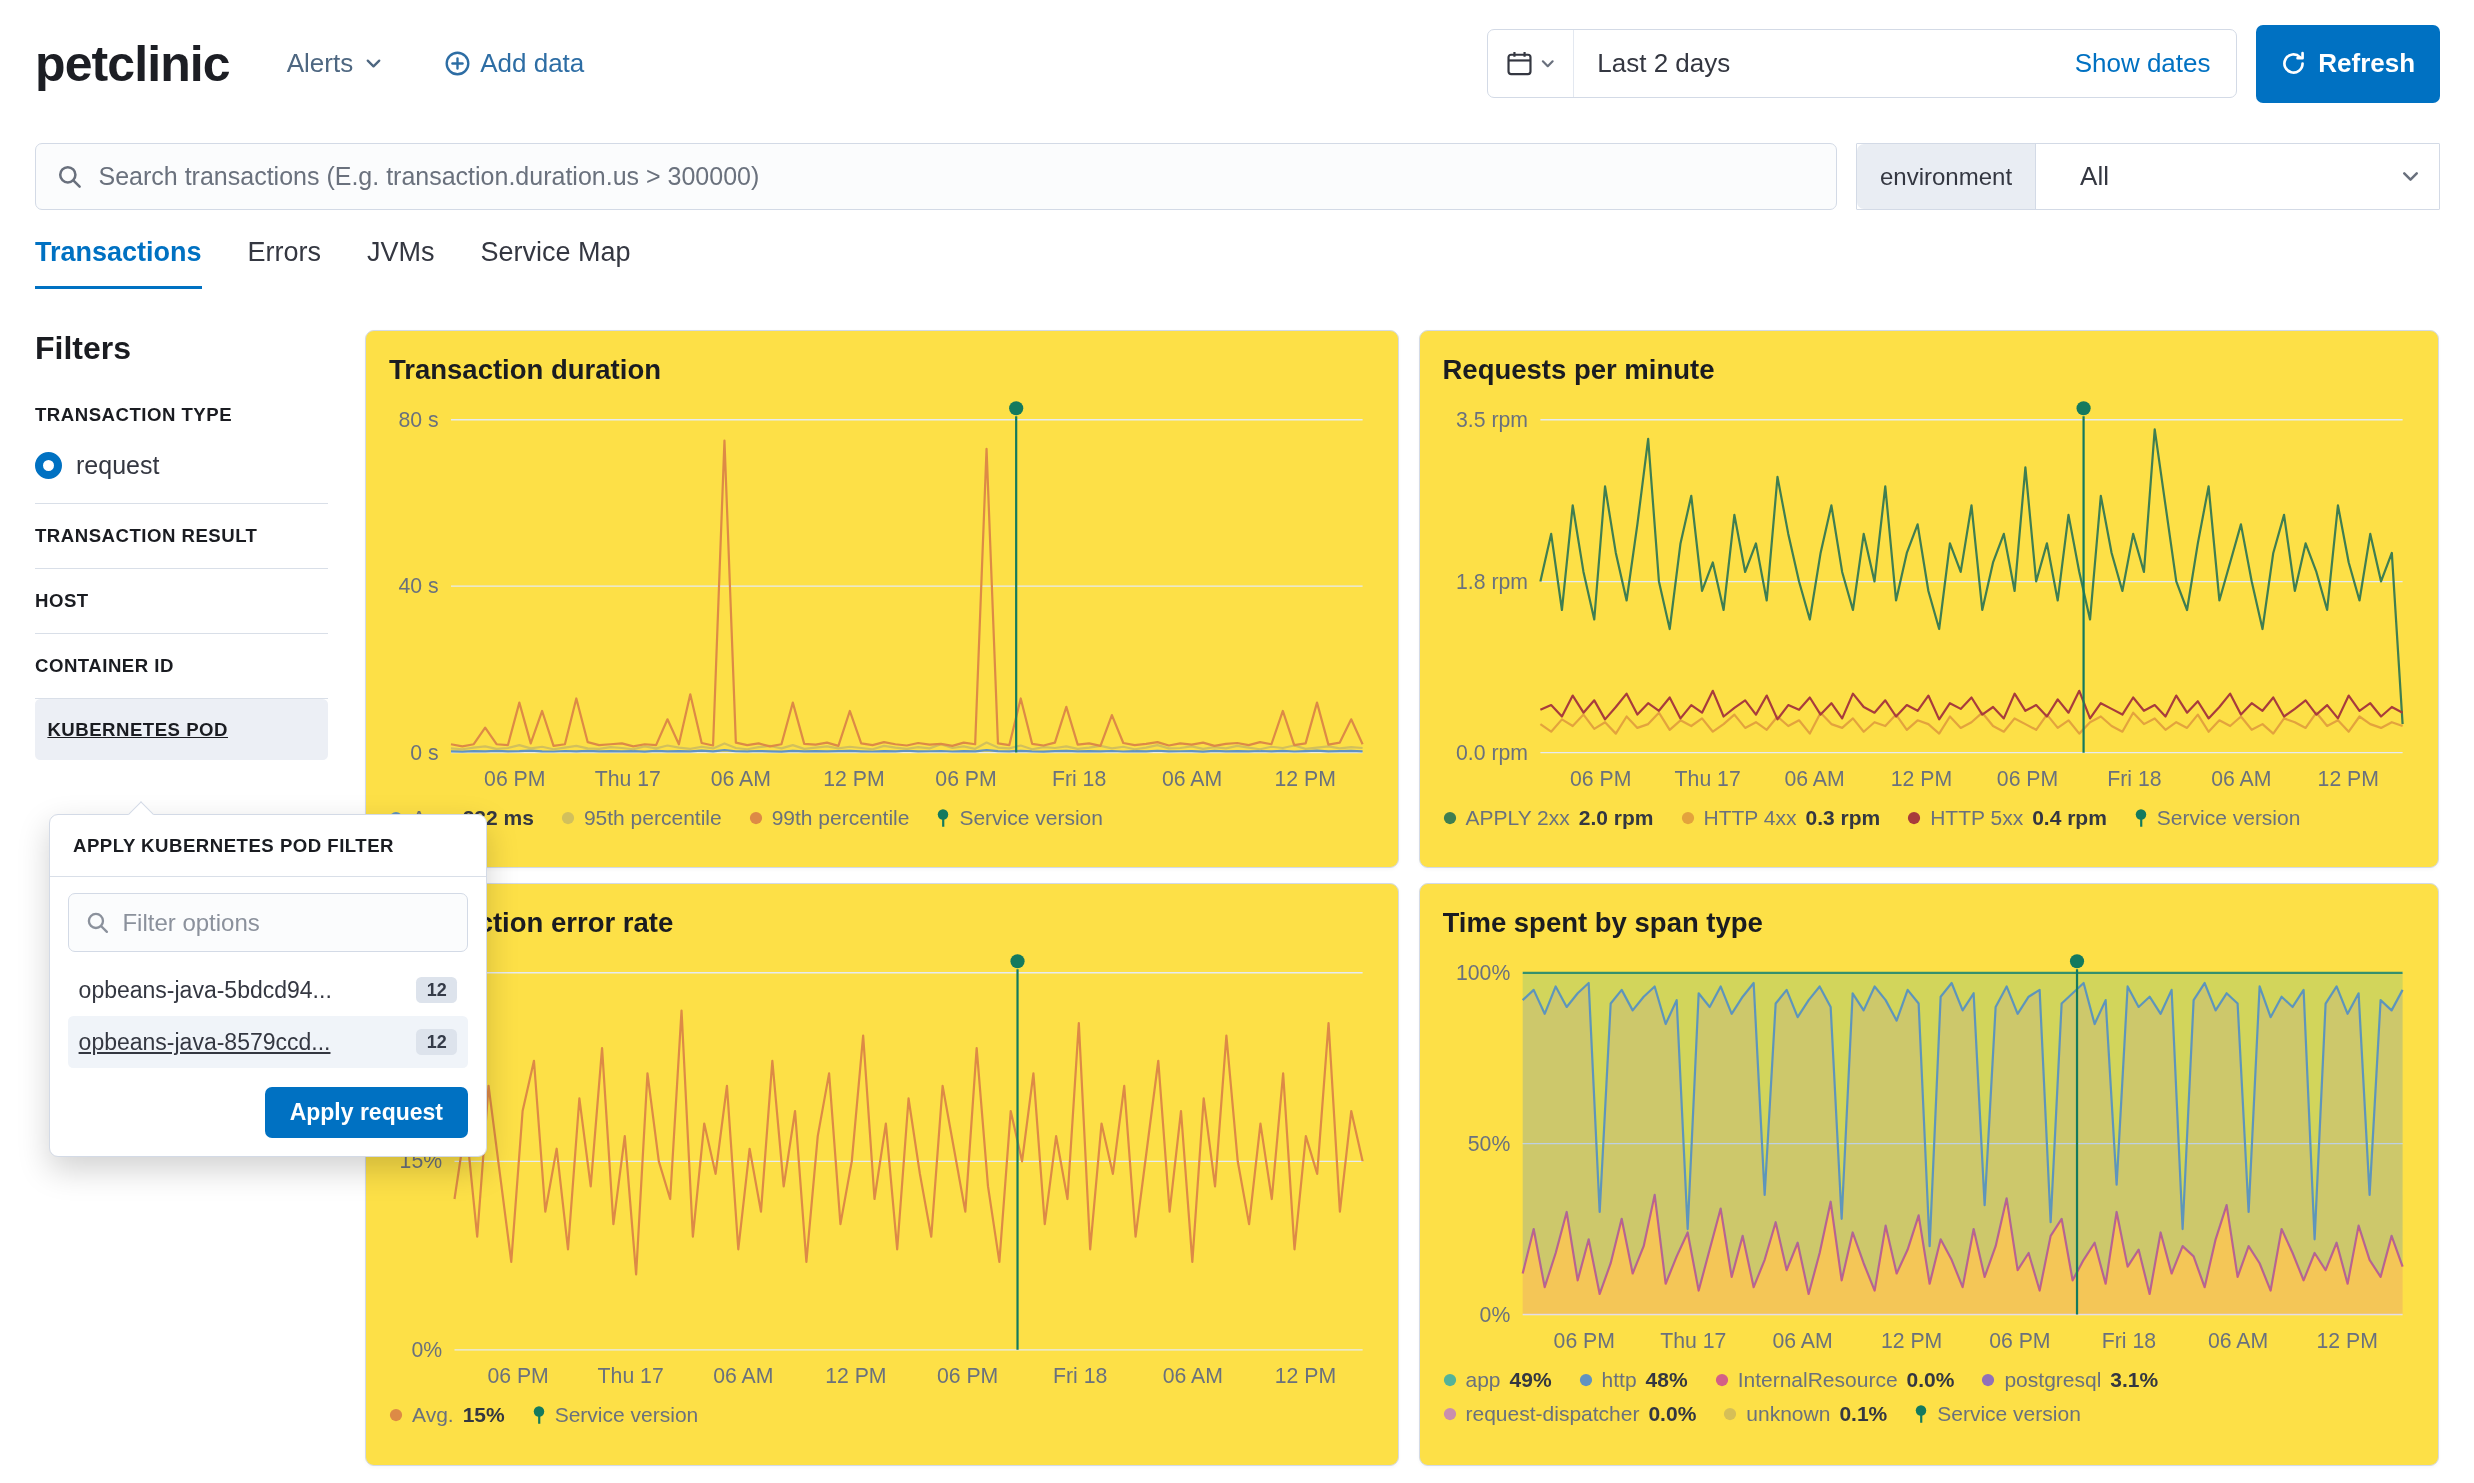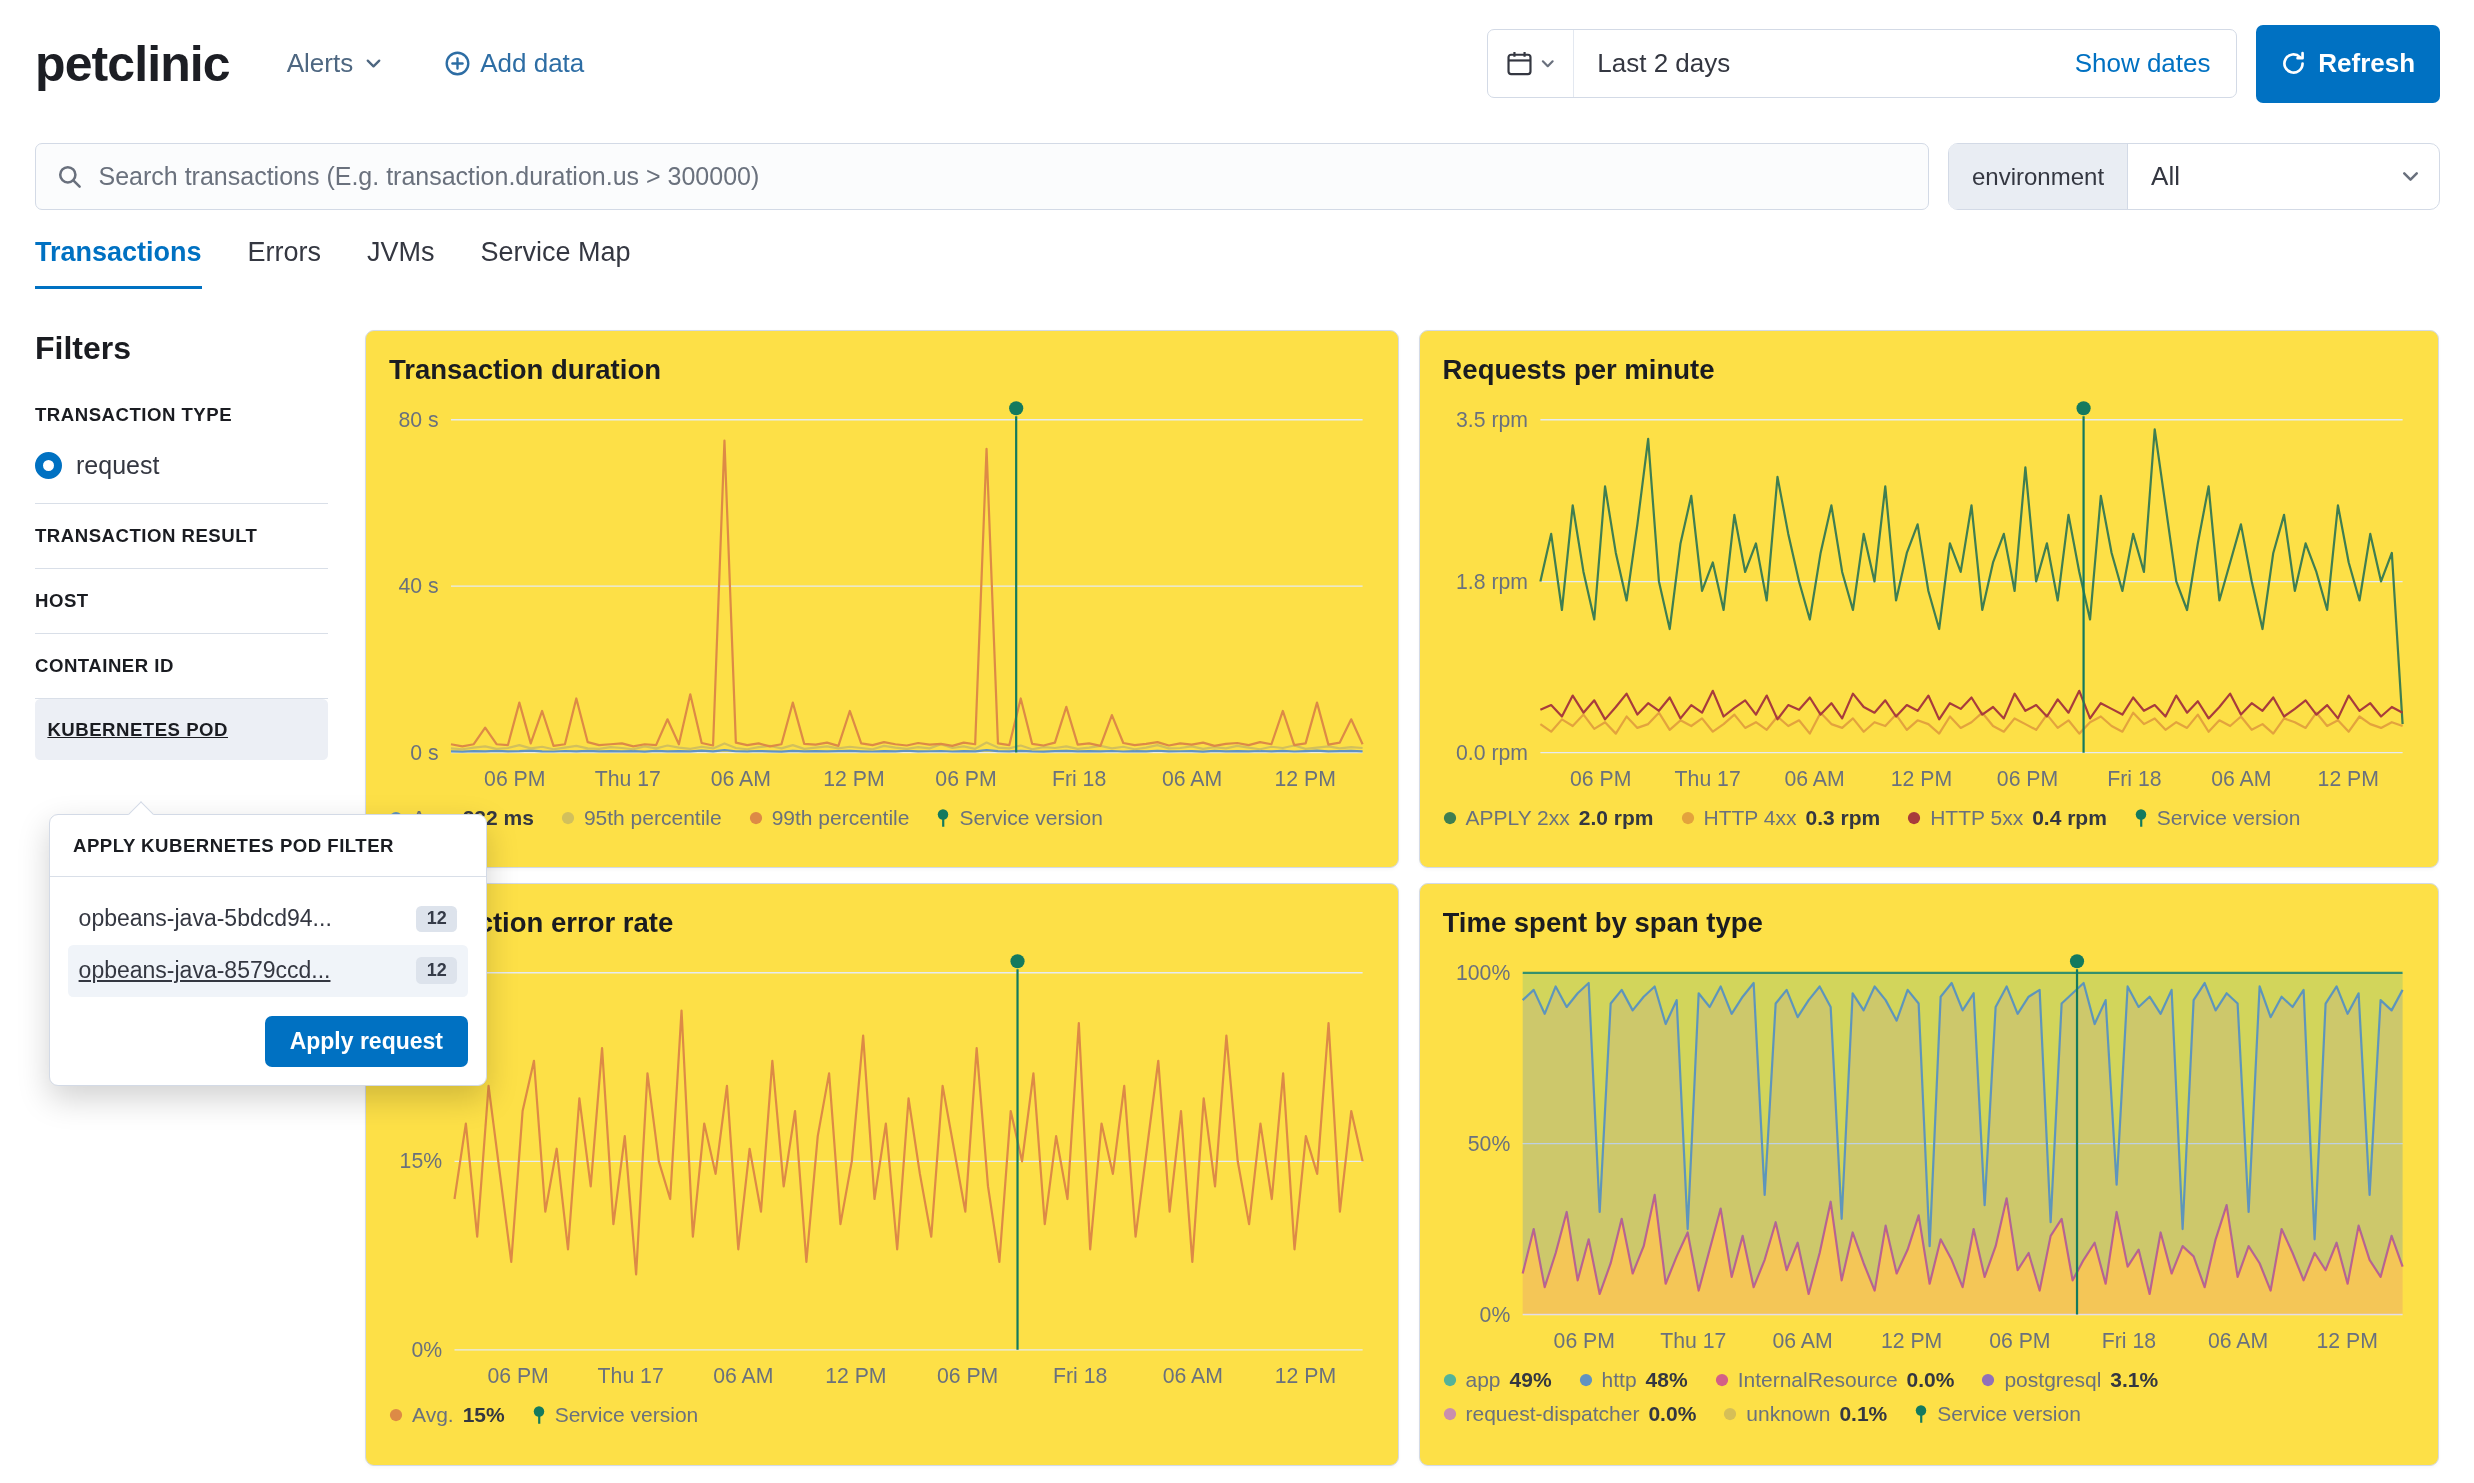--- a/index.html
+++ b/index.html
@@ -18,21 +18,21 @@
   .cal-seg { display:flex; align-items:center; gap:5.3px; padding:0 16px 0 18px; height:100%; border-right:0.9px solid #e3e8f0; cursor:pointer; color:#343741; }
   .date-text { font-size:26px; color:#343741; padding-left:23px; }
   .show-dates { margin-left:auto; padding-right:25px; font-size:26px; color:#0071c2; font-weight:500; cursor:pointer; }
   .refresh-btn { display:flex; align-items:center; justify-content:center; gap:12.4px; width:184px; height:78px; background:#0071c2; border:none; border-radius:7px; color:#fff; font-size:26px; font-weight:600; font-family:inherit; cursor:pointer; }
 
   
   .searchrow { display:flex; gap:19.5px; margin-top:37px; }
   .searchbox { flex:1; display:flex; align-items:center; gap:16px; height:67px; border:0.9px solid #d3dae6; border-radius:7px; background:#fbfcfd; padding:0 19.5px; }
   .searchbox input { flex:1; border:none; outline:none; background:transparent; font-size:25px; color:#343741; font-family:inherit; }
   .searchbox input::placeholder { color:#6a717d; }
-  .envbox { display:flex; align-items:center; width:492px; height:67px; border:0.9px solid #d3dae6; border-radius:10px; background:#fff; cursor:pointer; }
+  .envbox { display:flex; align-items:center; width:584px; height:67px; border:0.9px solid #d3dae6; border-radius:1px; background:#fff; cursor:pointer;gap:21px; }
   .envlabel { display:flex; align-items:center; height:100%; padding:0 23px; background:#e9edf3; border-right:0.9px solid #d3dae6; border-radius:7px 0 0 7px; font-size:24px; color:#343741; }
   .envvalue { font-size:26px; color:#343741; padding-left:23px; }
   .env-chevron { margin-left:auto; margin-right:16px; color:#69707d; }
 
   
   .tabs { display:flex; gap:46px; margin-top:27px; }
   .tab { font-size:27px; color:#343741; padding-bottom:18px; cursor:pointer; border-bottom:3.5px solid transparent; }
   .tab.active { color:#0071c2; font-weight:600; border-bottom-color:#0071c2; }
 
   
@@ -393,20 +393,27 @@
             </span>
           </div>
       </div>
     </main>
   </div>
 
   <div class="popover">
     <div class="arrow"></div>
     <div class="pop-title">APPLY KUBERNETES POD FILTER</div>
     <div class="pop-body">
+      <div class="pop-search">
+        <svg viewBox="0 0 16 16" width="25" height="25">
+            <circle cx="7" cy="7" r="4.5" fill="none" stroke="#8b919c" stroke-width="1.5"></circle>
+            <line x1="10.4" y1="10.4" x2="14" y2="14" stroke="#8b919c" stroke-width="1.5" stroke-linecap="round"></line>
+          </svg>
+        <input type="text" placeholder="Filter options" style="">
+      </div>
       <div class="pop-option">
         <span class="opt-label">opbeans-java-5bdcd94...</span>
         <span class="badge">12</span>
       </div>
       <div class="pop-option focused">
         <span class="opt-label">opbeans-java-8579ccd...</span>
         <span class="badge">12</span>
       </div>
     </div>
     <div class="pop-footer">

